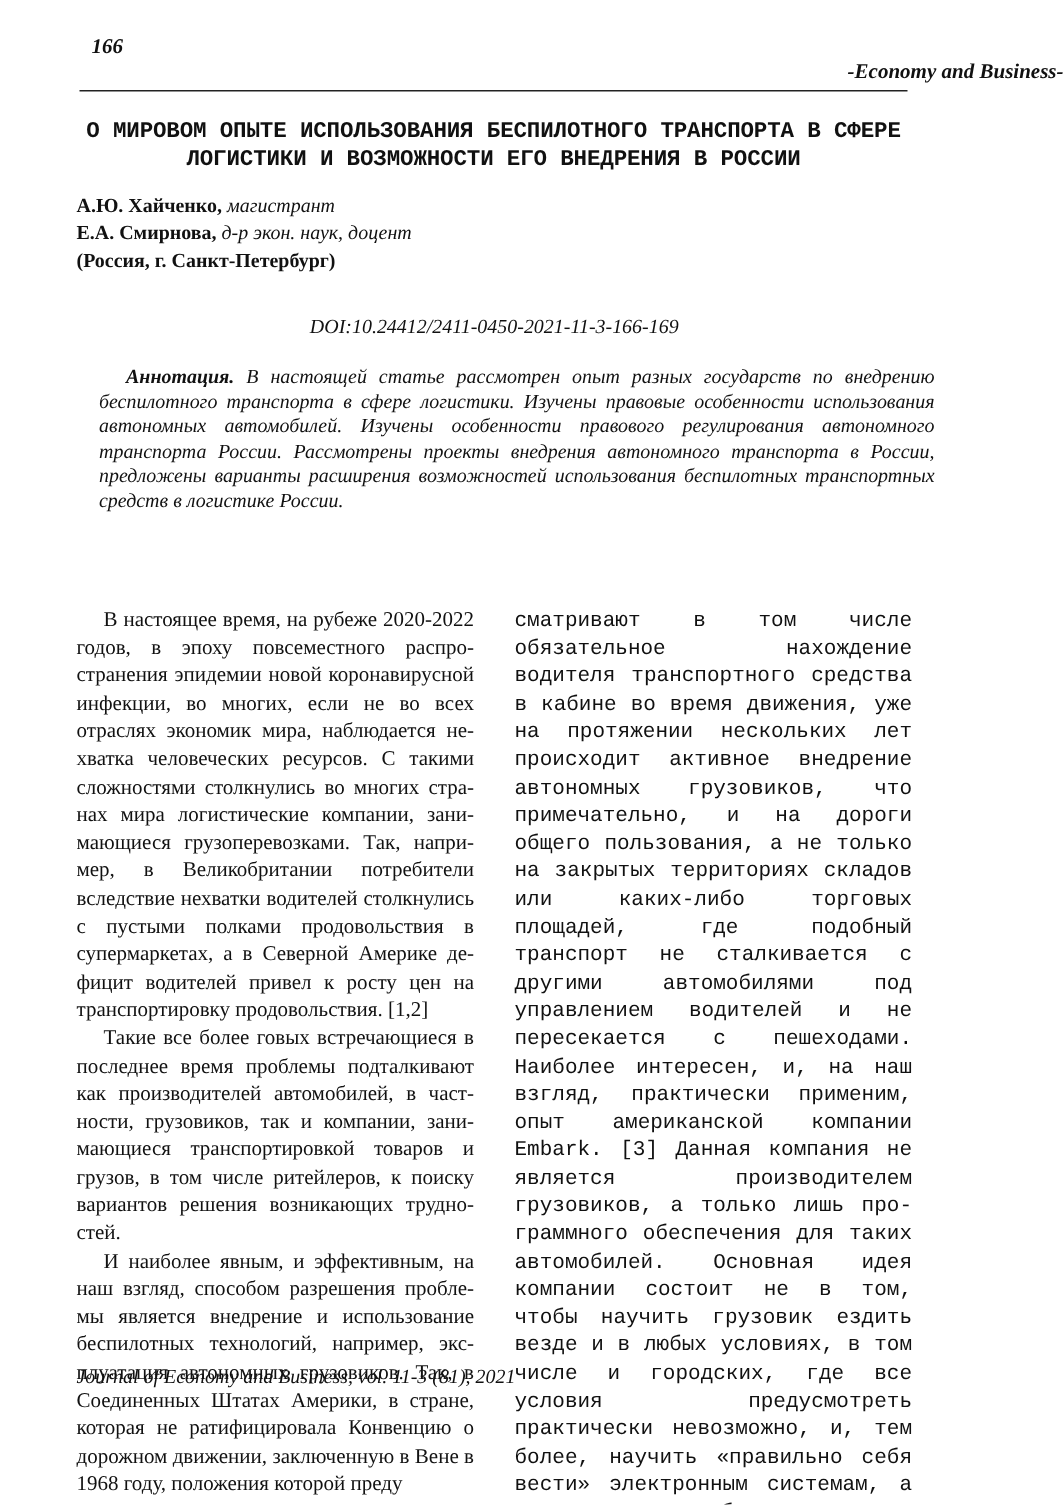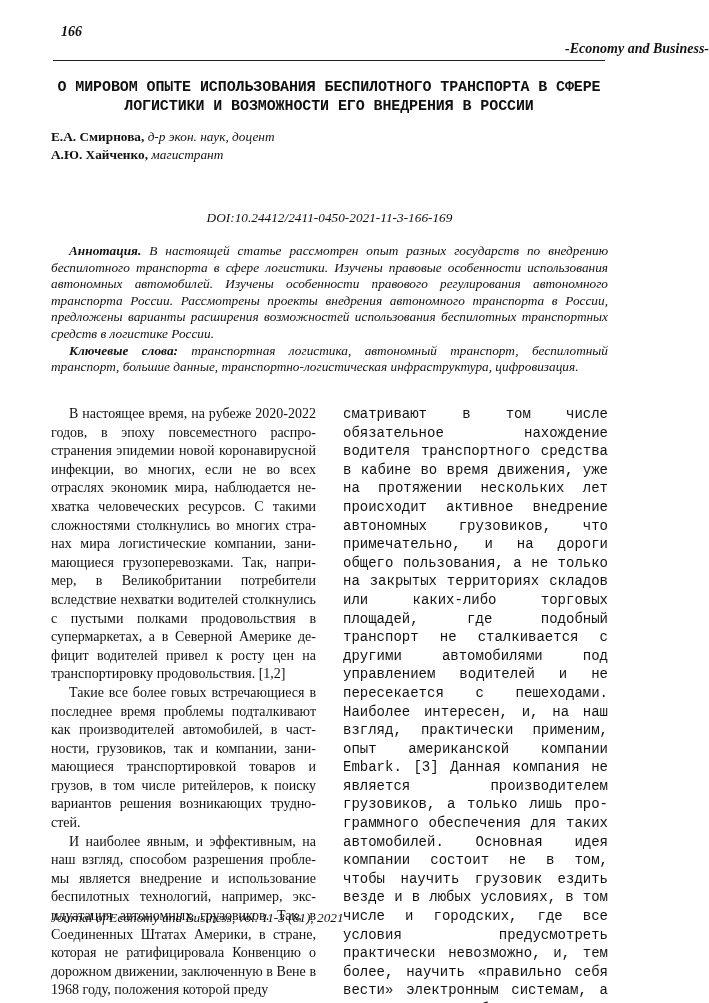--- a/index.html
+++ b/index.html
@@ -9,60 +9,57 @@
     }
     .abs { position: absolute; }
     .page-num { left: 61px; top: 24px; font-size: 14px; font-weight: bold; font-style: italic; }
     .running-head { left: 0; width: 709px; top: 41px; text-align: right; font-size: 14px; font-weight: bold; font-style: italic; padding-left: 60px; box-sizing: border-box; }
     .head-rule { left: 53px; top: 60px; width: 552px; height: 0; border-top: 1.5px solid #222; }
     .title { left: 53px; width: 552px; top: 78px; text-align: center; font-size: 15px; font-weight: bold; line-height: 19px; letter-spacing: -0.1px; font-family: Liberation Mono, monospace; }
     .authors { left: 51px; top: 128px; font-size: 13.3px; line-height: 18.4px; }
     .authors b { font-weight: bold; }
     .authors i { font-style: italic; }
     .doi { left: 0; width: 639px; top: 210px; text-align: center; font-size: 13.3px; font-style: italic; padding-left: 20px; box-sizing: border-box; }
-    .abstract { left: 51px; width: 557px; top: 243px; font-size: 13.3px; line-height: 16.6px; font-style: italic; text-align: justify; }
+    .abstract { left: 66px; width: 557px; top: 243px; font-size: 13.3px; line-height: 16.6px; font-style: italic; text-align: justify; }
     .abstract p { margin: 0; text-indent: 18px; }
     .abstract b { font-weight: bold; }
     .col { top: 405px; width: 265px; font-size: 14px; line-height: 18.6px; text-align: justify; hyphens: manual; }
     .col p { margin: 0; text-indent: 18px; }
     .col p.cont { text-indent: 0; font-family: Liberation Mono, monospace; }
     .col-left { left: 51px; }
     .col-right { left: 343px; }
     .footer { left: 51px; top: 910px; font-size: 13.3px; font-style: italic; }
   </style>
 </head>
 <body>
 
 <div class="abs page-num">166</div>
 <div class="abs running-head">-Economy and Business-</div>
 <div class="abs head-rule"></div>
 
 <div class="abs title">О МИРОВОМ ОПЫТЕ ИСПОЛЬЗОВАНИЯ БЕСПИЛОТНОГО ТРАНСПОРТА В СФЕРЕ ЛОГИСТИКИ И ВОЗМОЖНОСТИ ЕГО ВНЕДРЕНИЯ В РОССИИ</div>
 
 <div class="abs authors">
   <div>
+    <b>А.Ю. Хайченко,</b>
+    <i>магистрант</i>
+  </div>
+  <div>
     <b>Е.А. Смирнова,</b>
     <i>д-р экон. наук, доцент</i>
   </div>
-  <div>
-    <b>А.Ю. Хайченко,</b>
-    <i>магистрант</i>
-  </div>
+  <div><b>(Россия, г. Санкт-Петербург)</b></div>
 </div>
 
 <div class="abs doi">DOI:10.24412/2411-0450-2021-11-3-166-169</div>
 
 <div class="abs abstract">
   <p>
     <b>Аннотация.</b>
     <span>В настоящей статье рассмотрен опыт разных государств по внедрению беспилотного транспорта в сфере логистики. Изучены правовые особенности использования автономных автомобилей. Изучены особенности правового регулирования автономного транспорта России. Рассмотрены проекты внедрения автономного транспорта в России, предложены варианты расширения возможностей использования беспилотных транспортных средств в логистике России.</span>
-  </p>
-  <p>
-    <b>Ключевые слова:</b>
-    <span>транспортная логистика, автономный транспорт, беспилотный транспорт, большие данные, транспортно-логистическая инфраструктура, цифровизация.</span>
   </p>
 </div>
 
 <div class="abs col col-left">
   <p>В настоящее время, на рубеже 2020-2022 годов, в эпоху повсеместного распро­странения эпидемии новой коронавирус­ной инфекции, во многих, если не во всех отраслях экономик мира, наблюдается не­хватка человеческих ресурсов. С такими сложностями столкнулись во многих стра­нах мира логистические компании, зани­мающиеся грузоперевозками. Так, напри­мер, в Великобритании потребители вследствие нехватки водителей столкну­лись с пустыми полками продовольствия в супермаркетах, а в Северной Америке де­фицит водителей привел к росту цен на транспортировку продовольствия. [1,2]</p>
   <p>Такие все более говых встречающиеся в последнее время проблемы подталкивают как производителей автомобилей, в част­ности, грузовиков, так и компании, зани­мающиеся транспортировкой товаров и грузов, в том числе ритейлеров, к поиску вариантов решения возникающих трудно­стей.</p>
   <p>И наиболее явным, и эффективным, на наш взгляд, способом разрешения пробле­мы является внедрение и использование беспилотных технологий, например, экс­плуатация автономных грузовиков. Так, в Соединенных Штатах Америки, в стране, которая не ратифицировала Конвенцию о дорожном движении, заключенную в Вене в 1968 году, положения которой преду­</p>
 </div>
 
 <div class="abs col col-right">

